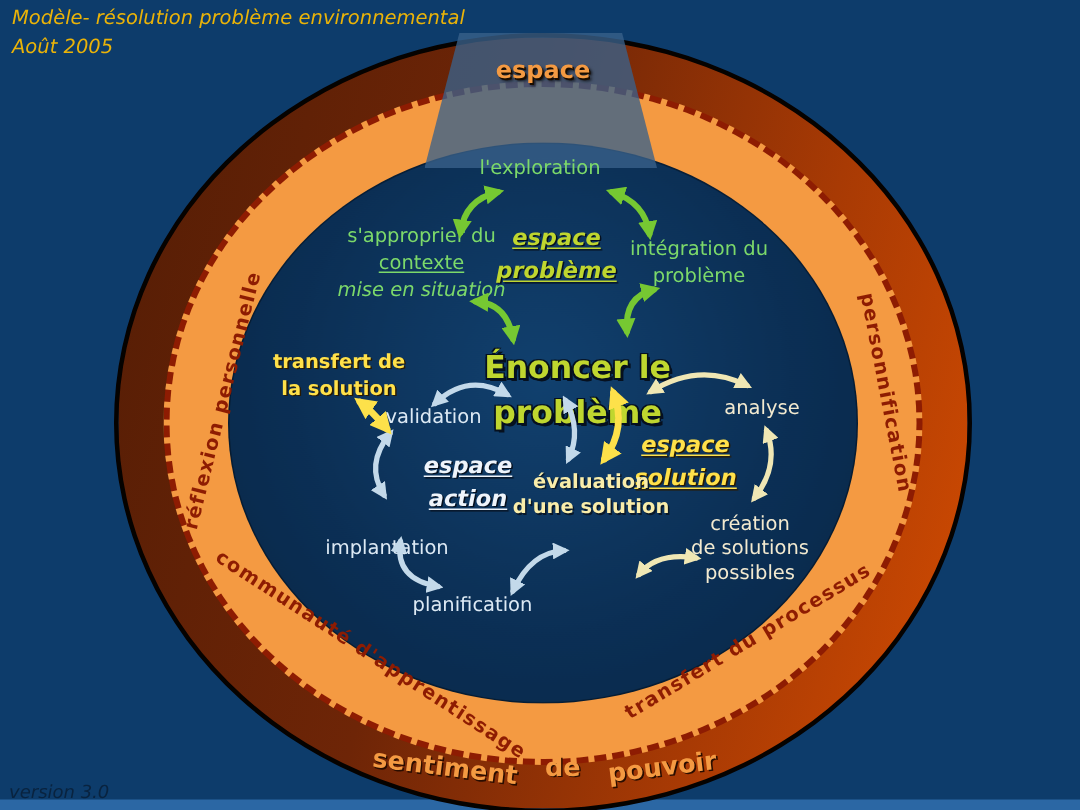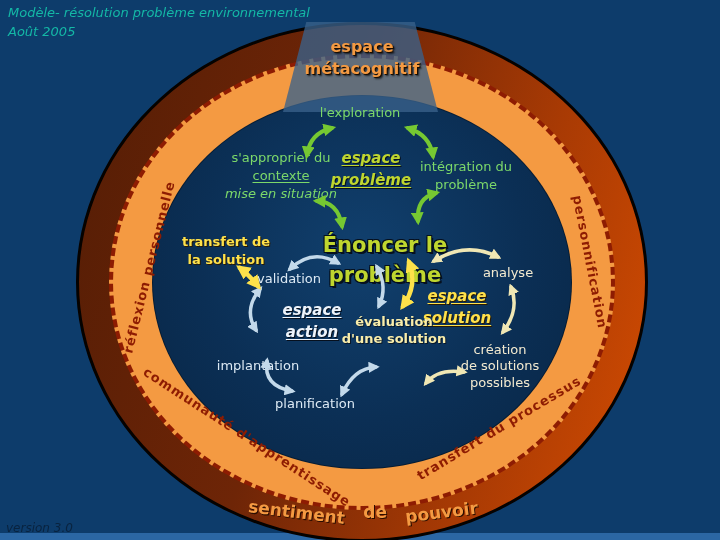--- a/index.html
+++ b/index.html
@@ -2,21 +2,21 @@
 <html style="--background: #0d3c6b; --orange-ring: #f49a42; --dash-red: #8e1c02; --text-green: #7cd96a; --text-yellowgreen: #bfd62f; --text-yellow: #ffe14a; --text-cream: #f3ead0; --text-creamyellow: #f9edaa; --text-paleblue: #dce9f4; --arrow-green: #76c832; --arrow-blue: #c3d9ea; --arrow-cream: #f0e7b4; --arrow-yellow: #fde14a;"><head>
 <meta charset="utf-8">
 <style>
   html,body{margin:0;padding:0;}
   #stage{
     position:relative;width:720px;height:540px;overflow:hidden;
     background:var(--background,#0d3c6b);
     font-family:"DejaVu Sans",sans-serif;
   }
   
-  .hdr{position:absolute;left:8px;color:#14b8a6;font-style:italic;font-size:13px;z-index:6;}
+  .hdr{position:absolute;left:8px;color:#eab308;font-style:italic;font-size:13px;z-index:6;}
   #hdr-title{top:5px;}
   #hdr-date{top:24px;}
   #version{position:absolute;left:6px;top:521px;color:#09233f;font-style:italic;font-size:12px;z-index:6;}
   #bottom-strip{position:absolute;left:0;top:533px;width:720px;height:7px;background:#2b67a4;z-index:0;}
   
   .ring{position:absolute;border-radius:50%;box-sizing:border-box;}
   #ring-outer{left:76px;top:22px;width:572px;height:520px;z-index:1;
     background:linear-gradient(105deg,#541d05 0%,#6e2507 40%,#a83a04 72%,#cc4902 95%);
     border:3px solid #050200;}
   #ring-orange{left:109px;top:54px;width:506px;height:456px;z-index:2;
@@ -92,21 +92,20 @@
   <div id="version">version 3.0</div>
   <div id="bottom-strip"></div>
 
   <div id="ring-outer" class="ring"></div>
   <div id="ring-orange" class="ring"></div>
   <div id="ring-inner" class="ring"></div>
 
   <div id="funnel"></div>
   <div id="funnel-label">
     <span>espace</span>
-    <span>métacognitif</span>
   </div>
 
   <div id="lbl-exploration" class="lbl green">l'exploration</div>
 
   <div id="lbl-approprier" class="lbl green">
     <span>s'approprier du</span>
     <span class="underl">contexte</span>
     <span class="ital">mise en situation</span>
   </div>
 

